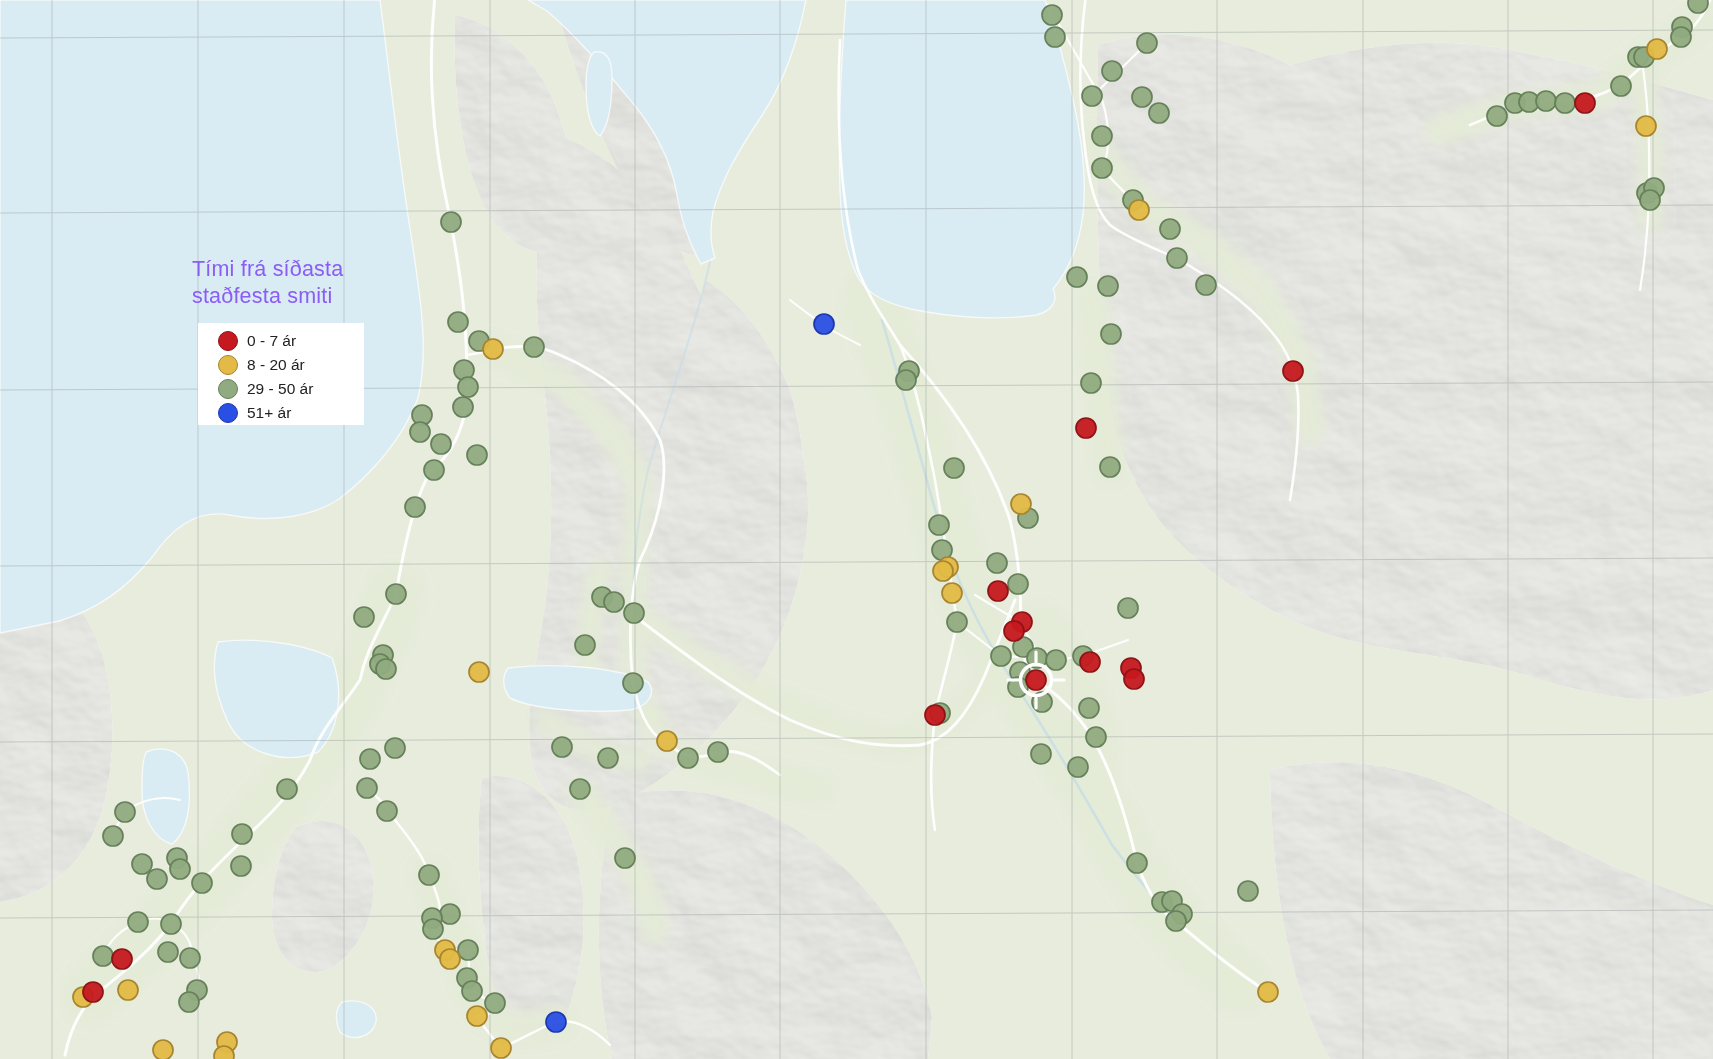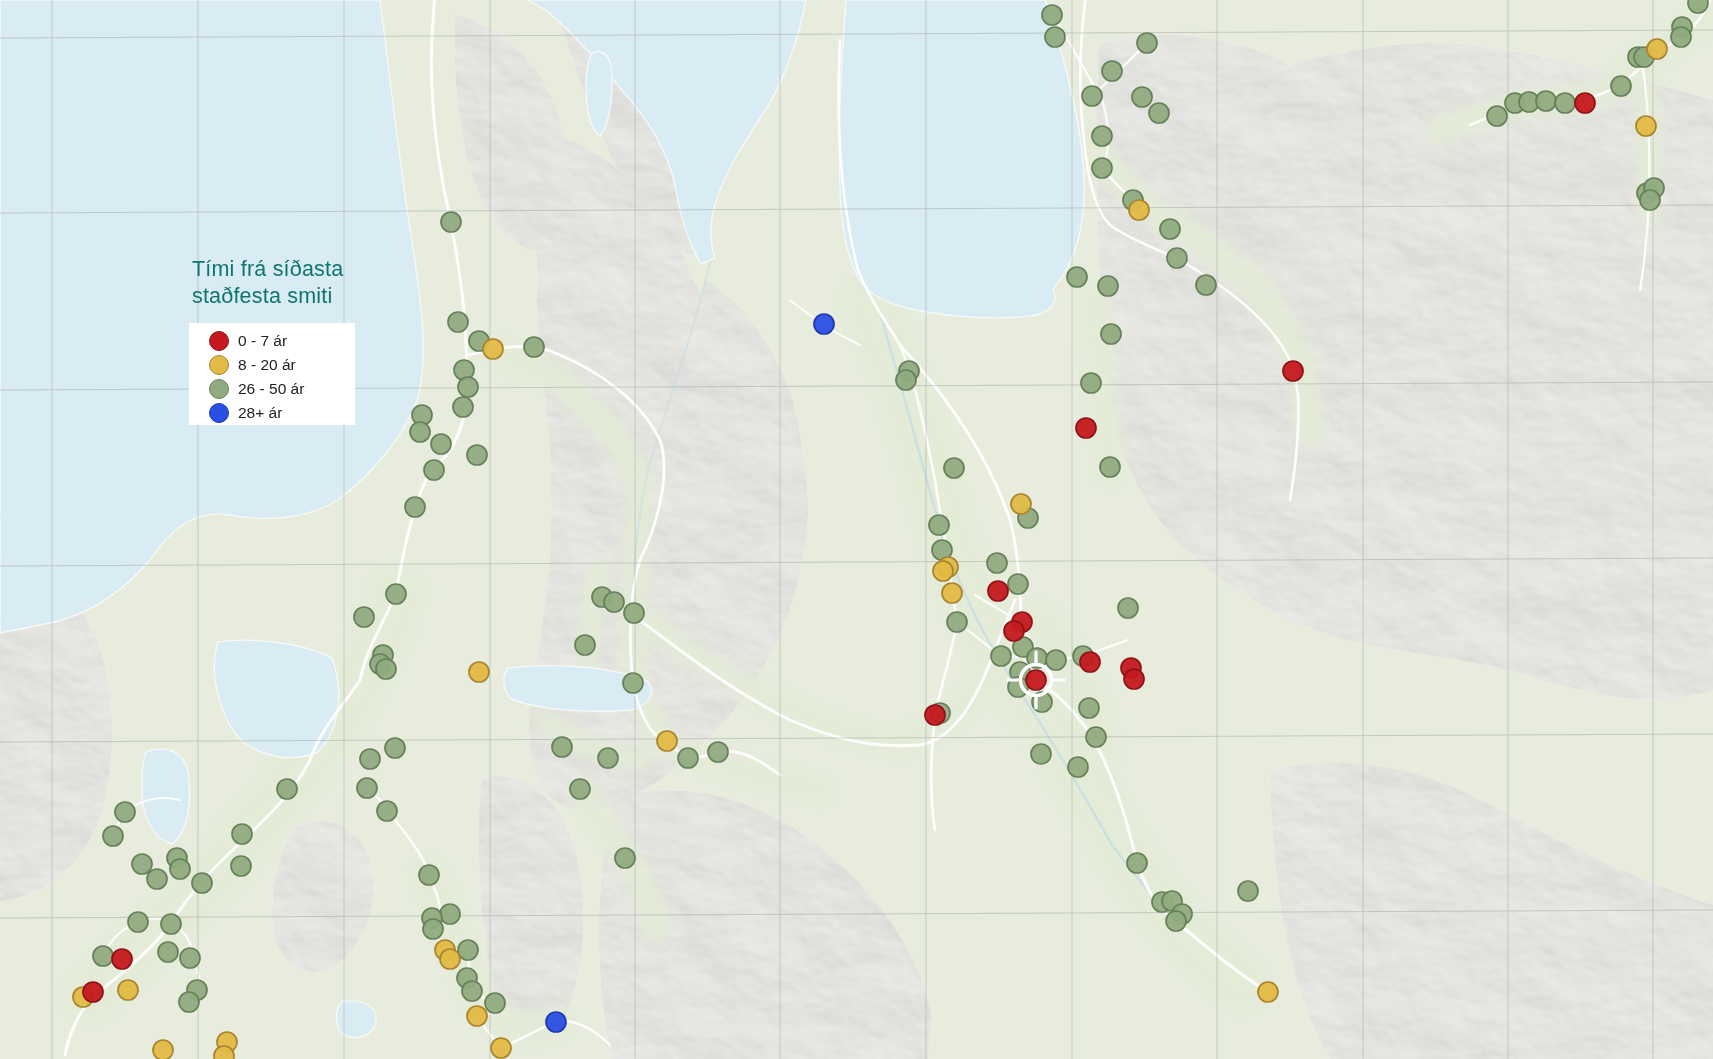--- a/index.html
+++ b/index.html
@@ -1,21 +1,21 @@
 <!DOCTYPE html>
 <html><head>
 <meta charset="utf-8">
 <style>
   html,body{margin:0;padding:0;}
   .stage{position:relative;width:1713px;height:1059px;overflow:hidden;
          background:#e7ecdc;font-family:"Liberation Sans",sans-serif;}
   .stage svg{position:absolute;left:0;top:0;display:block;}
   .legend-title{position:absolute;left:192px;top:256px;font-size:21.5px;line-height:27px;
-                color:#0f766e;letter-spacing:.2px;}
-  .legend-box{position:absolute;left:189px;top:323px;width:166px;height:102px;background:#ffffff;}
+                color:#8b5cf6;letter-spacing:.2px;}
+  .legend-box{position:absolute;left:198px;top:323px;width:166px;height:102px;background:#ffffff;}
   .legend-row{display:flex;align-items:center;gap:9px;height:24px;padding-left:20px;}
   .legend-row:first-child{margin-top:6px;}
   .legend-swatch{width:18px;height:18px;border-radius:50%;border:1.5px solid #888;flex:0 0 auto;}
   .legend-label{font-size:15.5px;color:#222222;white-space:nowrap;}
 </style>
 </head>
 <body>
 
 <div class="stage">
 
@@ -295,20 +295,20 @@
     <div class="legend-row">
       <span class="legend-swatch" style="background: rgb(197, 25, 31); border-color: rgb(143, 18, 22);"></span>
       <span class="legend-label">0 - 7 ár</span>
     </div>
     <div class="legend-row">
       <span class="legend-swatch" style="background: rgb(226, 186, 69); border-color: rgb(168, 132, 47);"></span>
       <span class="legend-label">8 - 20 ár</span>
     </div>
     <div class="legend-row">
       <span class="legend-swatch" style="background: rgb(144, 171, 127); border-color: rgb(102, 128, 90);"></span>
-      <span class="legend-label">26 - 50 ár</span>
+      <span class="legend-label">29 - 50 ár</span>
     </div>
     <div class="legend-row">
       <span class="legend-swatch" style="background: rgb(42, 79, 228); border-color: rgb(28, 56, 176);"></span>
-      <span class="legend-label">28+ ár</span>
+      <span class="legend-label">51+ ár</span>
     </div>
   </div>
 </div>
 
 </body></html>

